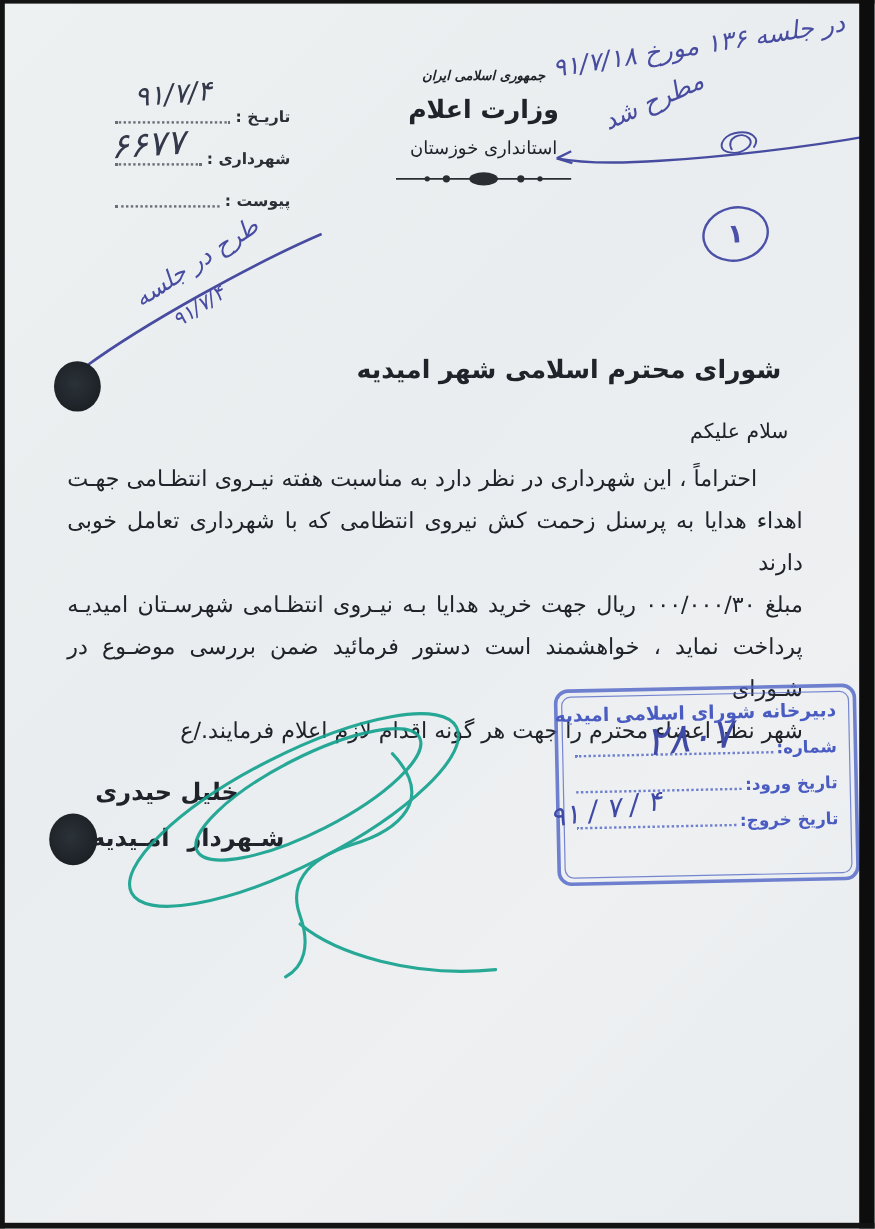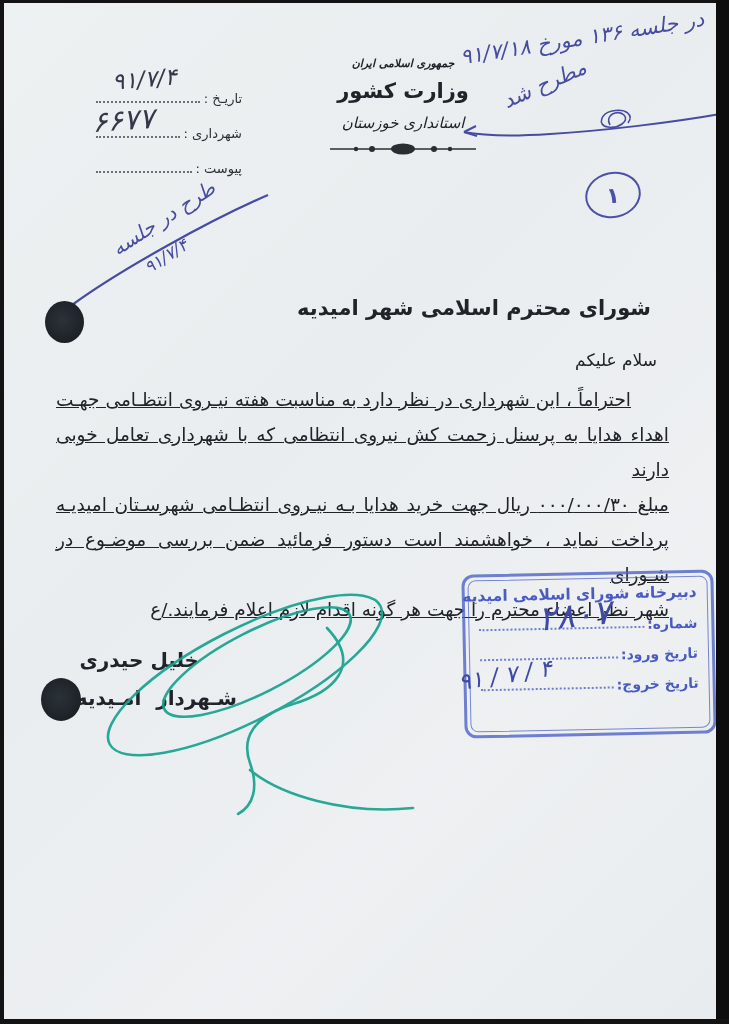--- a/index.html
+++ b/index.html
@@ -17,27 +17,27 @@
   .edge{position:absolute;background:#131313;z-index:50;}
   .edge.top{left:0;top:0;width:100%;height:3px;}
   .edge.left{left:0;top:0;width:4px;height:100%;}
   .edge.right{right:0;top:0;width:13px;height:100%;background:#0d0d0d;}
   .edge.bottom{left:0;bottom:0;width:100%;height:5px;}
 
   
   .letterhead{position:absolute;top:55px;left:288px;width:230px;text-align:center;line-height:1.55;}
   .lh-1{font-size:11px;font-weight:600;font-style:italic;}
   .lh-2{font-size:21px;font-weight:bold;margin-top:3px;}
-  .lh-3{font-size:15px;margin-top:4px;font-style:italic;}
+  .lh-3{font-size:15px;margin-top:4px;}
   .lh-4{font-size:20px;font-weight:bold;margin-top:2px;}
   .ornament{margin-top:4px;}
 
   
   .meta{position:absolute;top:82px;left:96px;width:146px;direction:rtl;}
-  .meta-row{display:flex;align-items:flex-end;height:24px;margin-bottom:11px;font-size:13px;font-weight:normal;color:#2c3036;}
+  .meta-row{display:flex;align-items:flex-end;height:24px;margin-bottom:11px;font-size:13px;font-weight:bold;color:#2c3036;}
   .meta-row .lbl{white-space:nowrap;margin-left:4px;}
   .meta-row .leader{flex:1;border-bottom:2px dotted #6a6f76;margin-bottom:3px;}
   .hand{font-style:italic;letter-spacing:1px;}
   .hw-date{position:absolute;top:66px;left:112px;font-size:23px;color:#33384a;transform:rotate(-5deg);direction:ltr;}
   .hw-num{position:absolute;top:103px;left:92px;font-size:29px;color:#33384a;transform:rotate(-4deg);letter-spacing:2px;direction:ltr;}
 
   
   .pen{color:#474ca0;}
   .tr-note1{position:absolute;top:26px;right:24px;font-size:21px;transform:rotate(-9deg);white-space:nowrap;}
   .tr-note2{position:absolute;top:72px;right:140px;font-size:21px;transform:rotate(-24deg);}
@@ -52,21 +52,21 @@
 
   
   .hole{position:absolute;border-radius:50%;background:radial-gradient(circle at 45% 45%,#2b3238 0%,#1c2126 70%,#14181c 100%);}
   .hole.h1{left:45px;top:301px;width:39px;height:42px;}
   .hole.h2{left:41px;top:678px;width:40px;height:43px;}
 
   
   .recipient{position:absolute;top:296px;right:78px;font-size:21px;font-weight:bold;}
   .salutation{position:absolute;top:350px;right:72px;font-size:17px;margin-left:25px;}
   .body-text{position:absolute;top:382px;right:60px;left:56px;font-size:18.5px;line-height:35px;}
-  .jline{text-align:justify;text-align-last:justify;text-decoration:underline;}
+  .jline{text-align:justify;text-align-last:justify;}
   .jline.first{padding-right:38px;}
   .jline.last{text-align-last:right;}
 
   
   .signer-name{position:absolute;top:648px;right:530px;font-size:20px;font-weight:bold;white-space:nowrap;}
   .signer-title{position:absolute;top:686px;right:492px;font-size:20px;font-weight:bold;white-space:nowrap;word-spacing:8px;}
 
   svg.overlay{position:absolute;pointer-events:none;}
 
   
@@ -89,21 +89,21 @@
 
 <div class="paper">
 
   <div class="edge top"></div>
   <div class="edge left"></div>
   <div class="edge right"></div>
   <div class="edge bottom"></div>
 
   <div class="letterhead">
     <div class="lh-1">جمهوری اسلامی ایران</div>
-    <div class="lh-2">وزارت کشور</div>
+    <div class="lh-2">وزارت اعلام</div>
     <div class="lh-3">استانداری خوزستان</div>
     <div class="ornament">
       <svg width="150" height="14" viewBox="0 0 150 14">
         <line x1="2" y1="7" x2="148" y2="7" stroke="#2a2e33" stroke-width="1.4"></line>
         <circle cx="28" cy="7" r="2.2" fill="#2a2e33"></circle>
         <circle cx="44" cy="7" r="3" fill="#2a2e33"></circle>
         <ellipse cx="75" cy="7" rx="12" ry="5.5" fill="#2a2e33"></ellipse>
         <circle cx="106" cy="7" r="3" fill="#2a2e33"></circle>
         <circle cx="122" cy="7" r="2.2" fill="#2a2e33"></circle>
       </svg>

